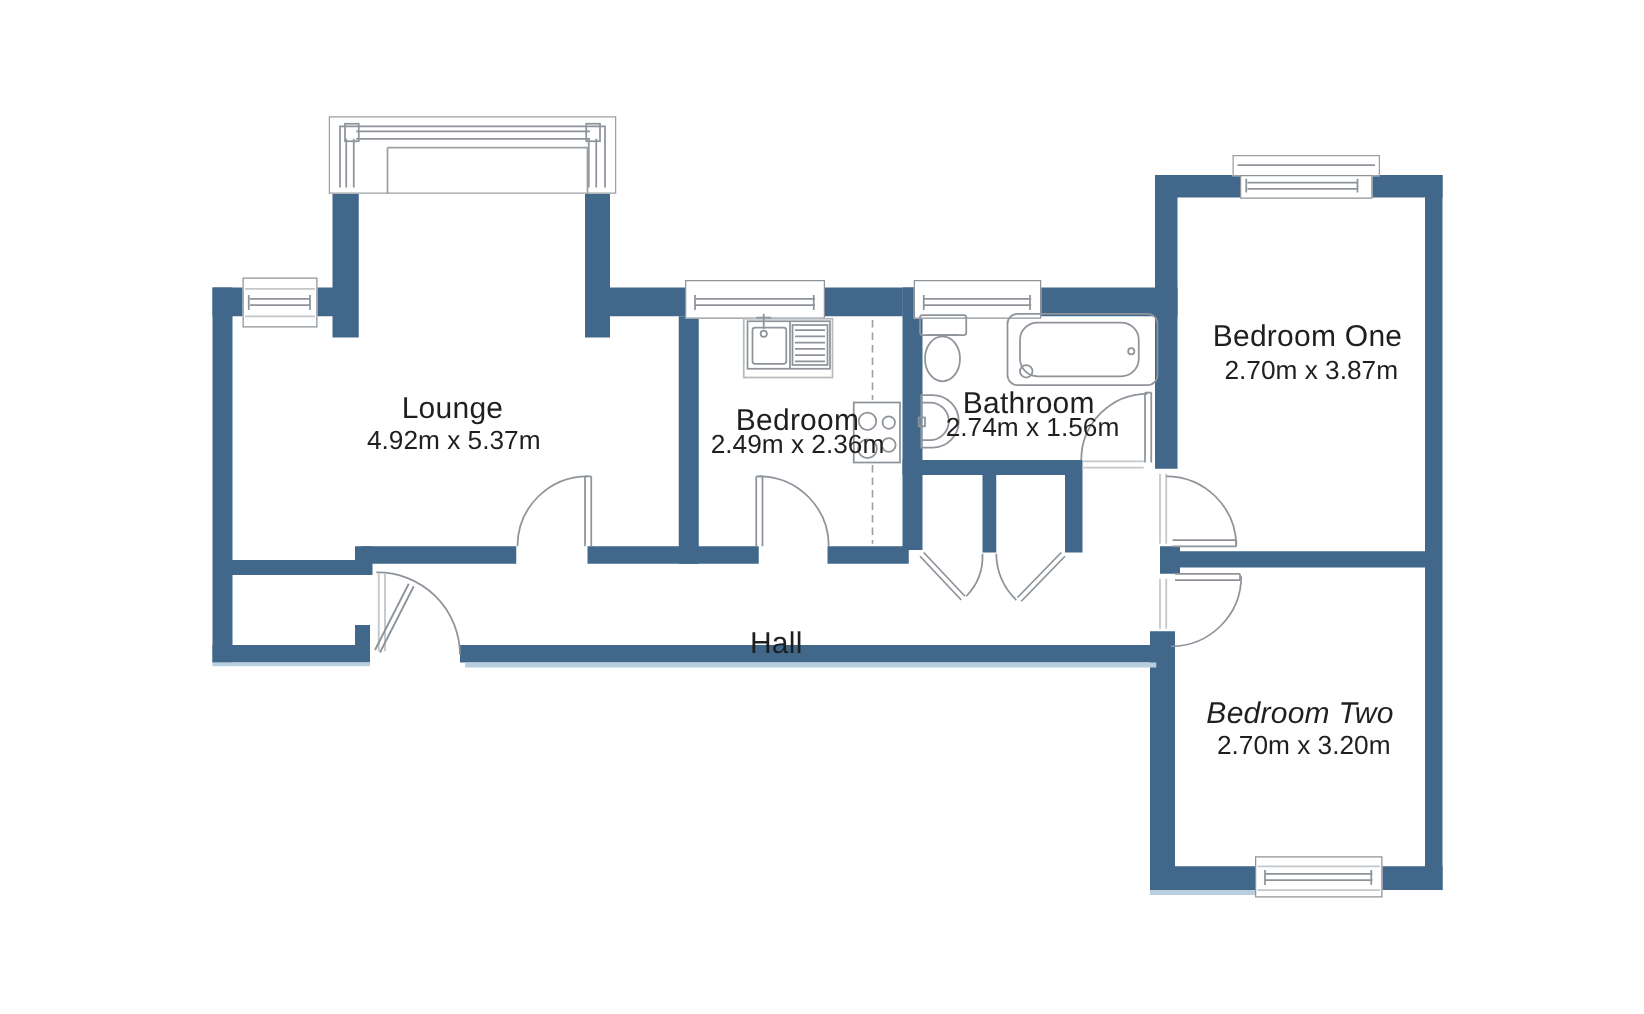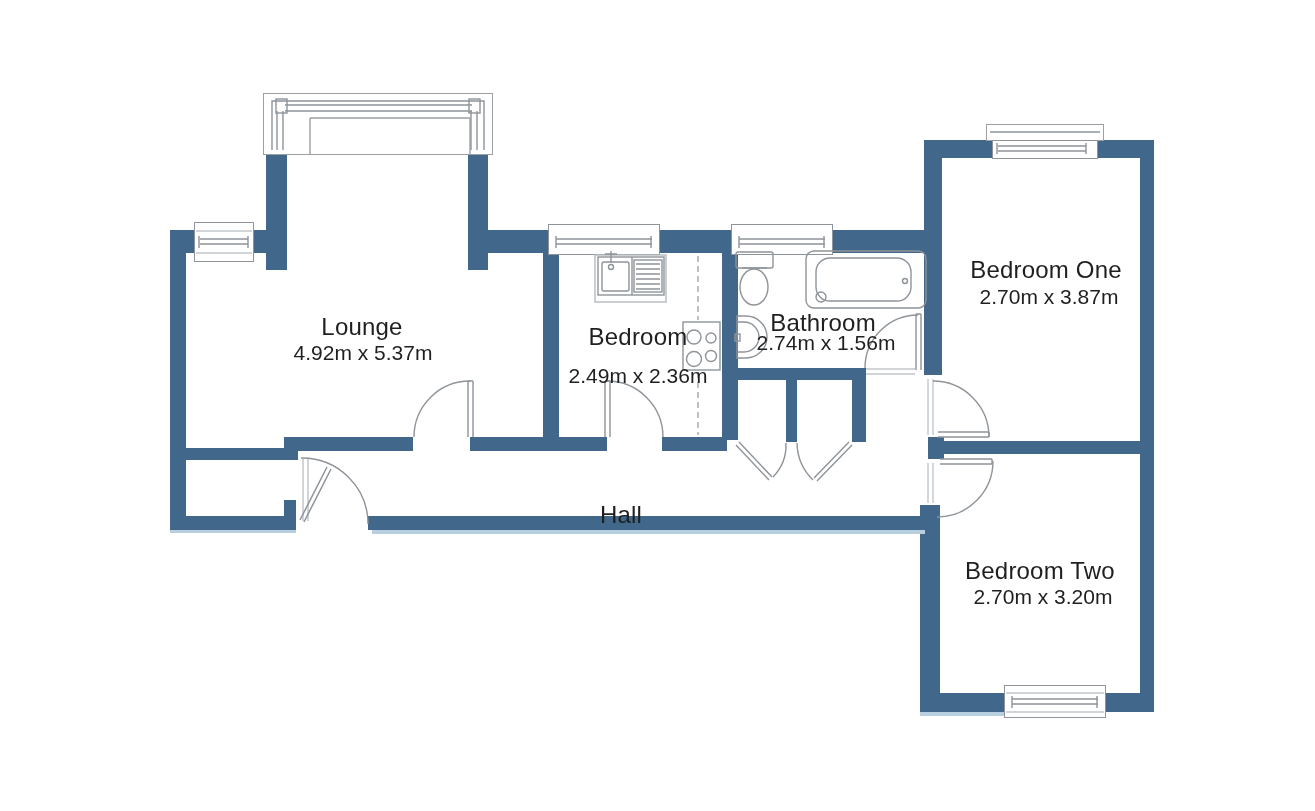--- a/index.html
+++ b/index.html
@@ -151,26 +151,26 @@
       <path d="M737,316 h9 a21,21 0 0 1 0,42 h-9 z"></path>
       <path d="M737,322 h7 a15,15 0 0 1 0,30 h-7"></path>
       <rect x="735" y="334" width="5" height="7"></rect>
     </g>
   </svg>
 
   <div class="lbl room-name" style="left:362px;top:313px;">Lounge</div>
   <div class="lbl room-dims" style="left:363px;top:341px;">4.92m x 5.37m</div>
 
   <div class="lbl room-name" style="left:638px;top:323px;">Bedroom</div>
-  <div class="lbl room-dims" style="left:638px;top:344px;margin-top:20px;">2.49m x 2.36m</div>
+  <div class="lbl room-dims" style="left:638px;top:344px;">2.49m x 2.36m</div>
 
   <div class="lbl room-name" style="left:823px;top:309px;">Bathroom</div>
   <div class="lbl room-dims" style="left:826px;top:331px;">2.74m x 1.56m</div>
 
   <div class="lbl room-name" style="left:621px;top:473px;margin-top:28px;">Hall</div>
 
   <div class="lbl room-name" style="left:1046px;top:256px;">Bedroom One</div>
   <div class="lbl room-dims" style="left:1049px;top:285px;">2.70m x 3.87m</div>
 
-  <div class="lbl room-name" style="left:1040px;top:557px;">Bedroom Two</div>
+  <div class="lbl room-name" style="left:1040px;top:557px;font-style:italic;">Bedroom Two</div>
   <div class="lbl room-dims" style="left:1043px;top:585px;">2.70m x 3.20m</div>
 
 </div>
 
 </body></html>

